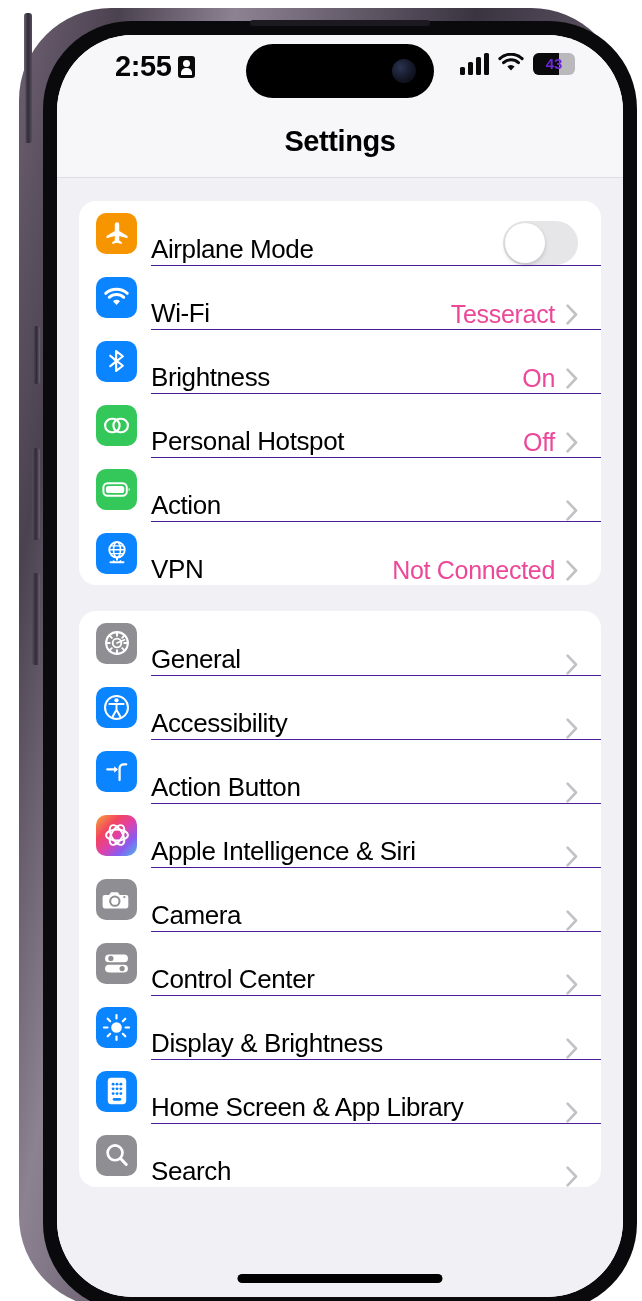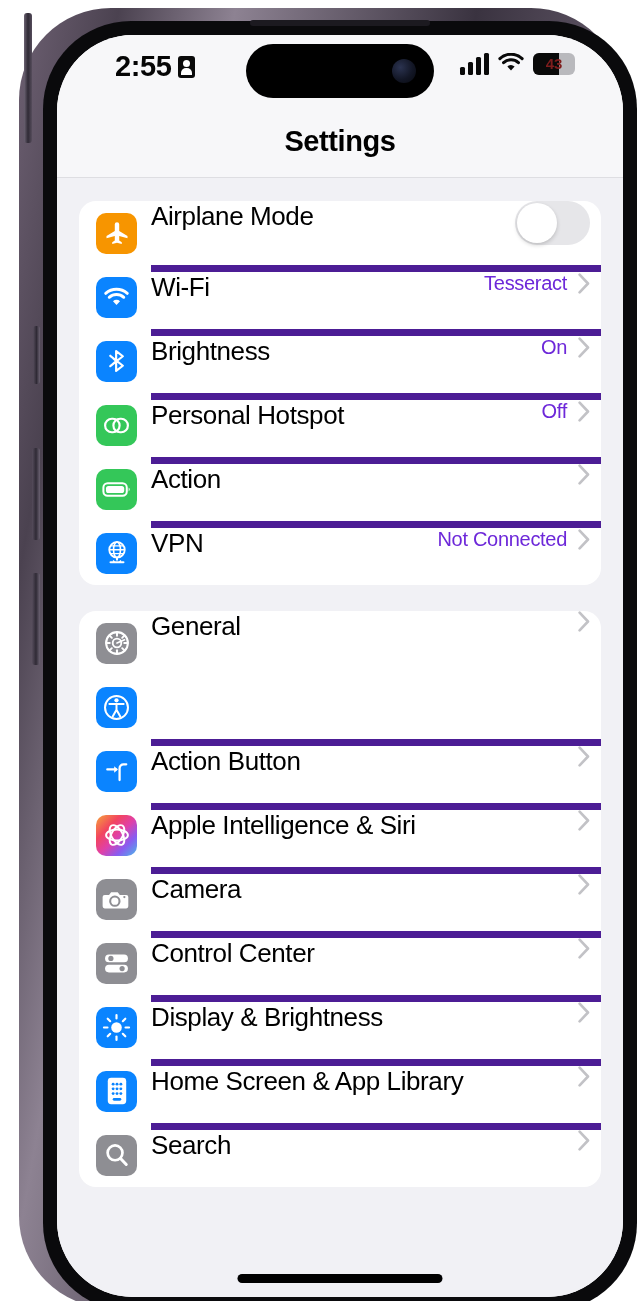--- a/index.html
+++ b/index.html
@@ -70,21 +70,21 @@
   #cell-bars i { display:block; width:5px; background:#0a0a0a; border-radius:1.5px; }
   #cell-bars i:nth-child(1){height:8px;}
   #cell-bars i:nth-child(2){height:13px;}
   #cell-bars i:nth-child(3){height:18px;}
   #cell-bars i:nth-child(4){height:22px;}
   #wifi-icon { width:26px; height:22px; }
   #battery-icon { position:relative; width:42px; height:22px; border-radius:6px;
                   background:#b9b9bd; overflow:hidden; }
   #battery-fill { position:absolute; left:0; top:0; bottom:0; width:62%; background:#0a0a0a; }
   #battery-text { position:absolute; left:0; right:0; top:0; height:22px; line-height:22px;
-                  text-align:center; font-size:15px; font-weight:700; color:#7f1d1d; letter-spacing:-0.2px; }
+                  text-align:center; font-size:15px; font-weight:700; color:#6d28d9; letter-spacing:-0.2px; }
 
   
   #nav-bar {
     position:absolute; left:0; top:70px; width:566px; height:73px;
     background:#f7f7f9;
     display:flex; align-items:center; justify-content:center;
     border-bottom:1px solid #dedee2;
   }
   #page-title { font-size:29px; font-weight:700; color:#000; letter-spacing:-0.4px; }
 
@@ -101,33 +101,33 @@
   }
   #group-1 { margin-top:23px; }
   #group-2 { margin-top:26px; }
 
   .row {
     position:relative;
     display:flex; align-items:center;
     height:64px;
     padding-left:17px;
   }
-  .row + .row .row-inner { border-top:7px solid #4c1d95; }
+  .row + .row .row-inner { border-top:1px solid #4c1d95; }
   .row-inner {
-    flex:1; display:flex; align-items:flex-start;
-    height:64px; margin-left:14px; padding-right:11px;
+    flex:1; display:flex; align-items:flex-end;
+    height:64px; margin-left:14px; padding-right:23px;
   }
   .icon-badge {
     width:41px; height:41px; border-radius:10px;
     flex:0 0 41px;
     display:flex; align-items:center; justify-content:center;
   }
   .row-label { font-size:26px; color:#000; letter-spacing:-0.4px; white-space:nowrap; }
   .row-right { margin-left:auto; display:flex; align-items:center; gap:11px; }
-  .row-value { font-size:20px; color:#6d28d9; letter-spacing:-0.3px; }
+  .row-value { font-size:25px; color:#ec4899; letter-spacing:-0.3px; }
   .chevron { width:12px; height:21px; flex:0 0 12px; }
   .chevron svg { display:block; }
 
   
   .toggle {
     width:75px; height:44px; border-radius:22px; background:#e6e6e9;
     position:relative; margin-left:auto;
   }
   .toggle .knob {
     position:absolute; left:2px; top:2px; width:40px; height:40px; border-radius:50%;
@@ -350,20 +350,30 @@
           </div>
           <div class="row">
             <span class="icon-badge" style="background: rgb(10, 132, 255);">
               <svg viewBox="0 0 26 26" width="29" height="29">
         <circle cx="13" cy="13" r="10.3" stroke="#fff" stroke-width="1.8" fill="none"></circle>
         <circle cx="13" cy="6.6" r="1.9" fill="#fff"></circle>
         <path d="M6.6 9.8 H19.4" stroke="#fff" stroke-width="1.8" stroke-linecap="round"></path>
         <path d="M13 9.8 V15 M13 15 9.6 21 M13 15 16.4 21" stroke="#fff" stroke-width="1.8" fill="none" stroke-linecap="round"></path>
               </svg>
             </span>
+            <div class="row-inner">
+              <span class="row-label">Accessibility</span>
+              <span class="row-right">
+                <span class="chevron">
+                  <svg viewBox="0 0 12 21" width="12" height="21">
+                    <path d="M1.6 1.6 10 10.5 1.6 19.4" stroke="#c2c2c6" stroke-width="2.6" fill="none" stroke-linecap="round" stroke-linejoin="round"></path>
+                  </svg>
+                </span>
+              </span>
+            </div>
           </div>
           <div class="row">
             <span class="icon-badge" style="background: rgb(10, 132, 255);">
               <svg viewBox="0 0 26 26" width="28" height="28">
         <path d="M4 11.6 H12.3" stroke="#fff" stroke-width="2.1" stroke-linecap="round"></path>
         <path d="M10.4 8.6 13.8 11.6 10.4 14.6 Z" fill="#fff"></path>
         <path d="M15.4 21.4 V10.4 a3.6 3.6 0 0 1 3.6-3.6 H21.6" stroke="#fff" stroke-width="2.1" fill="none" stroke-linecap="round"></path>
               </svg>
             </span>
             <div class="row-inner">

